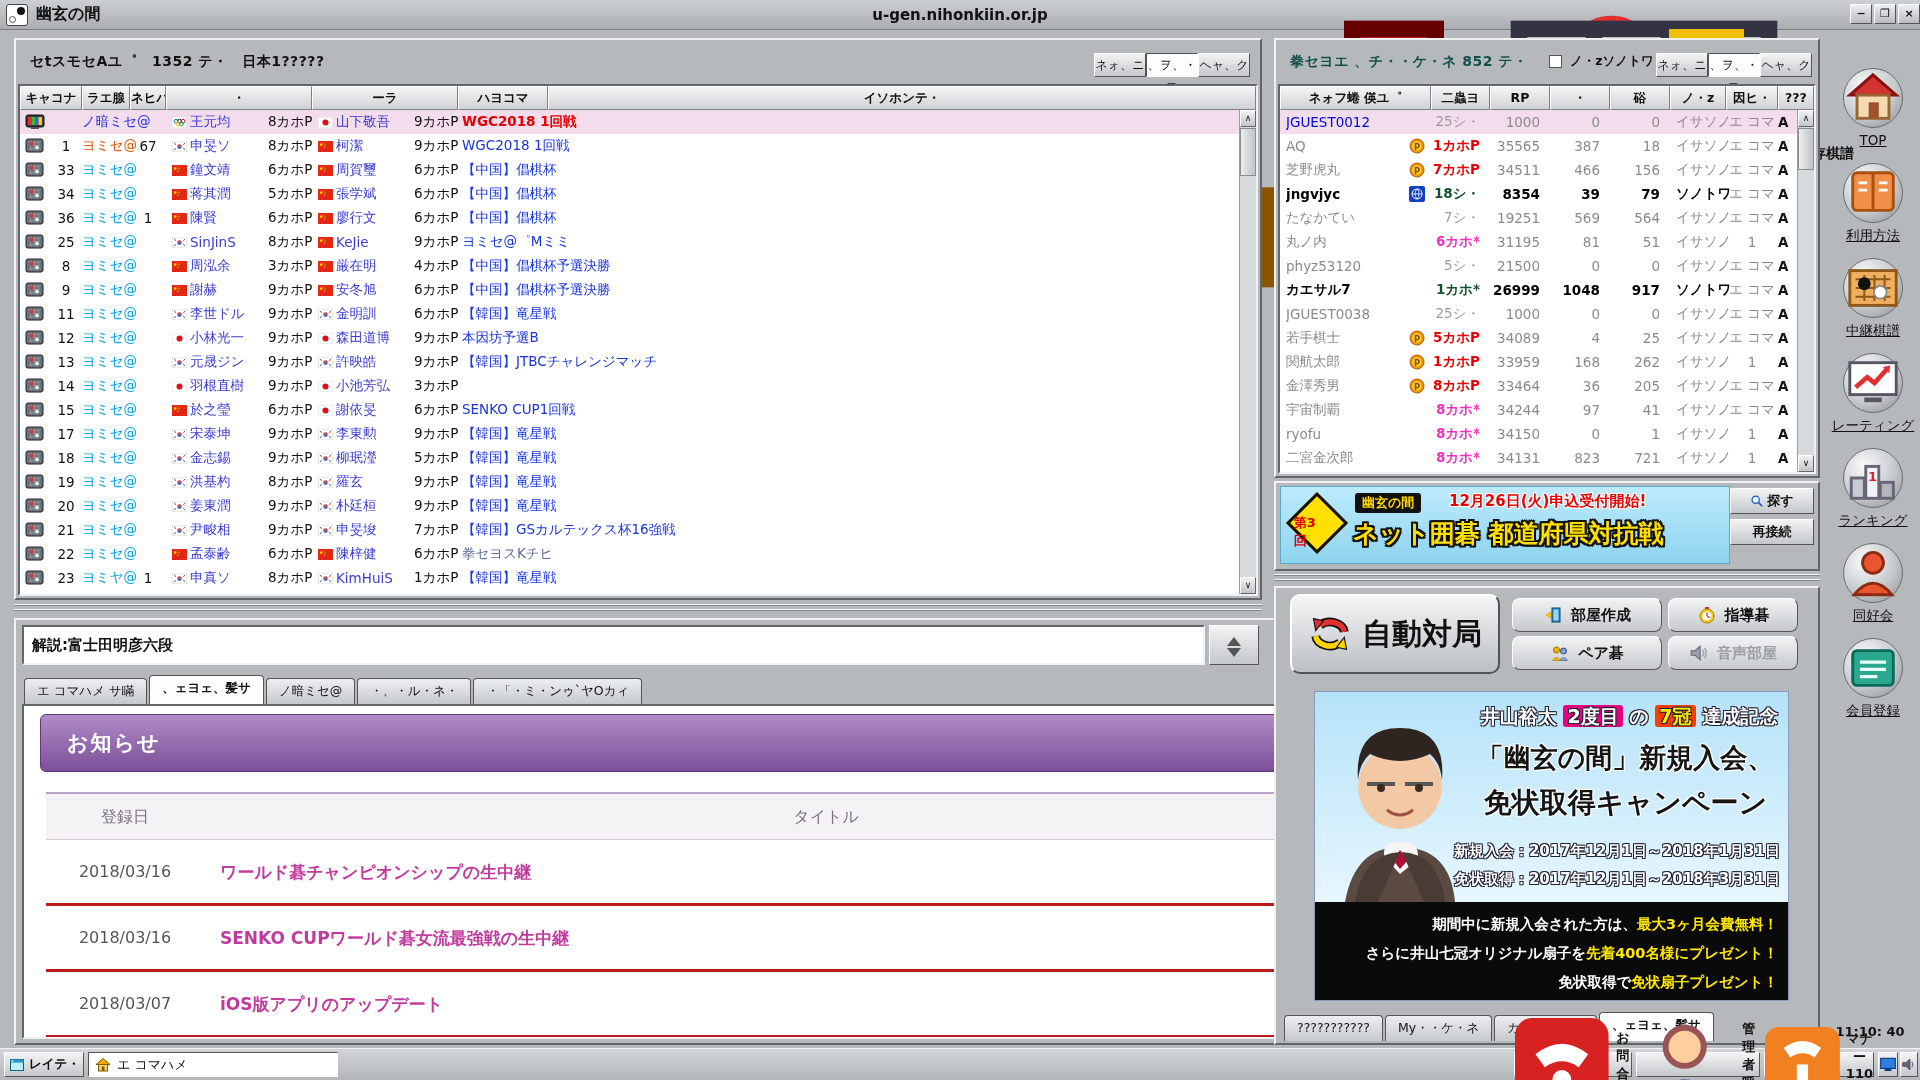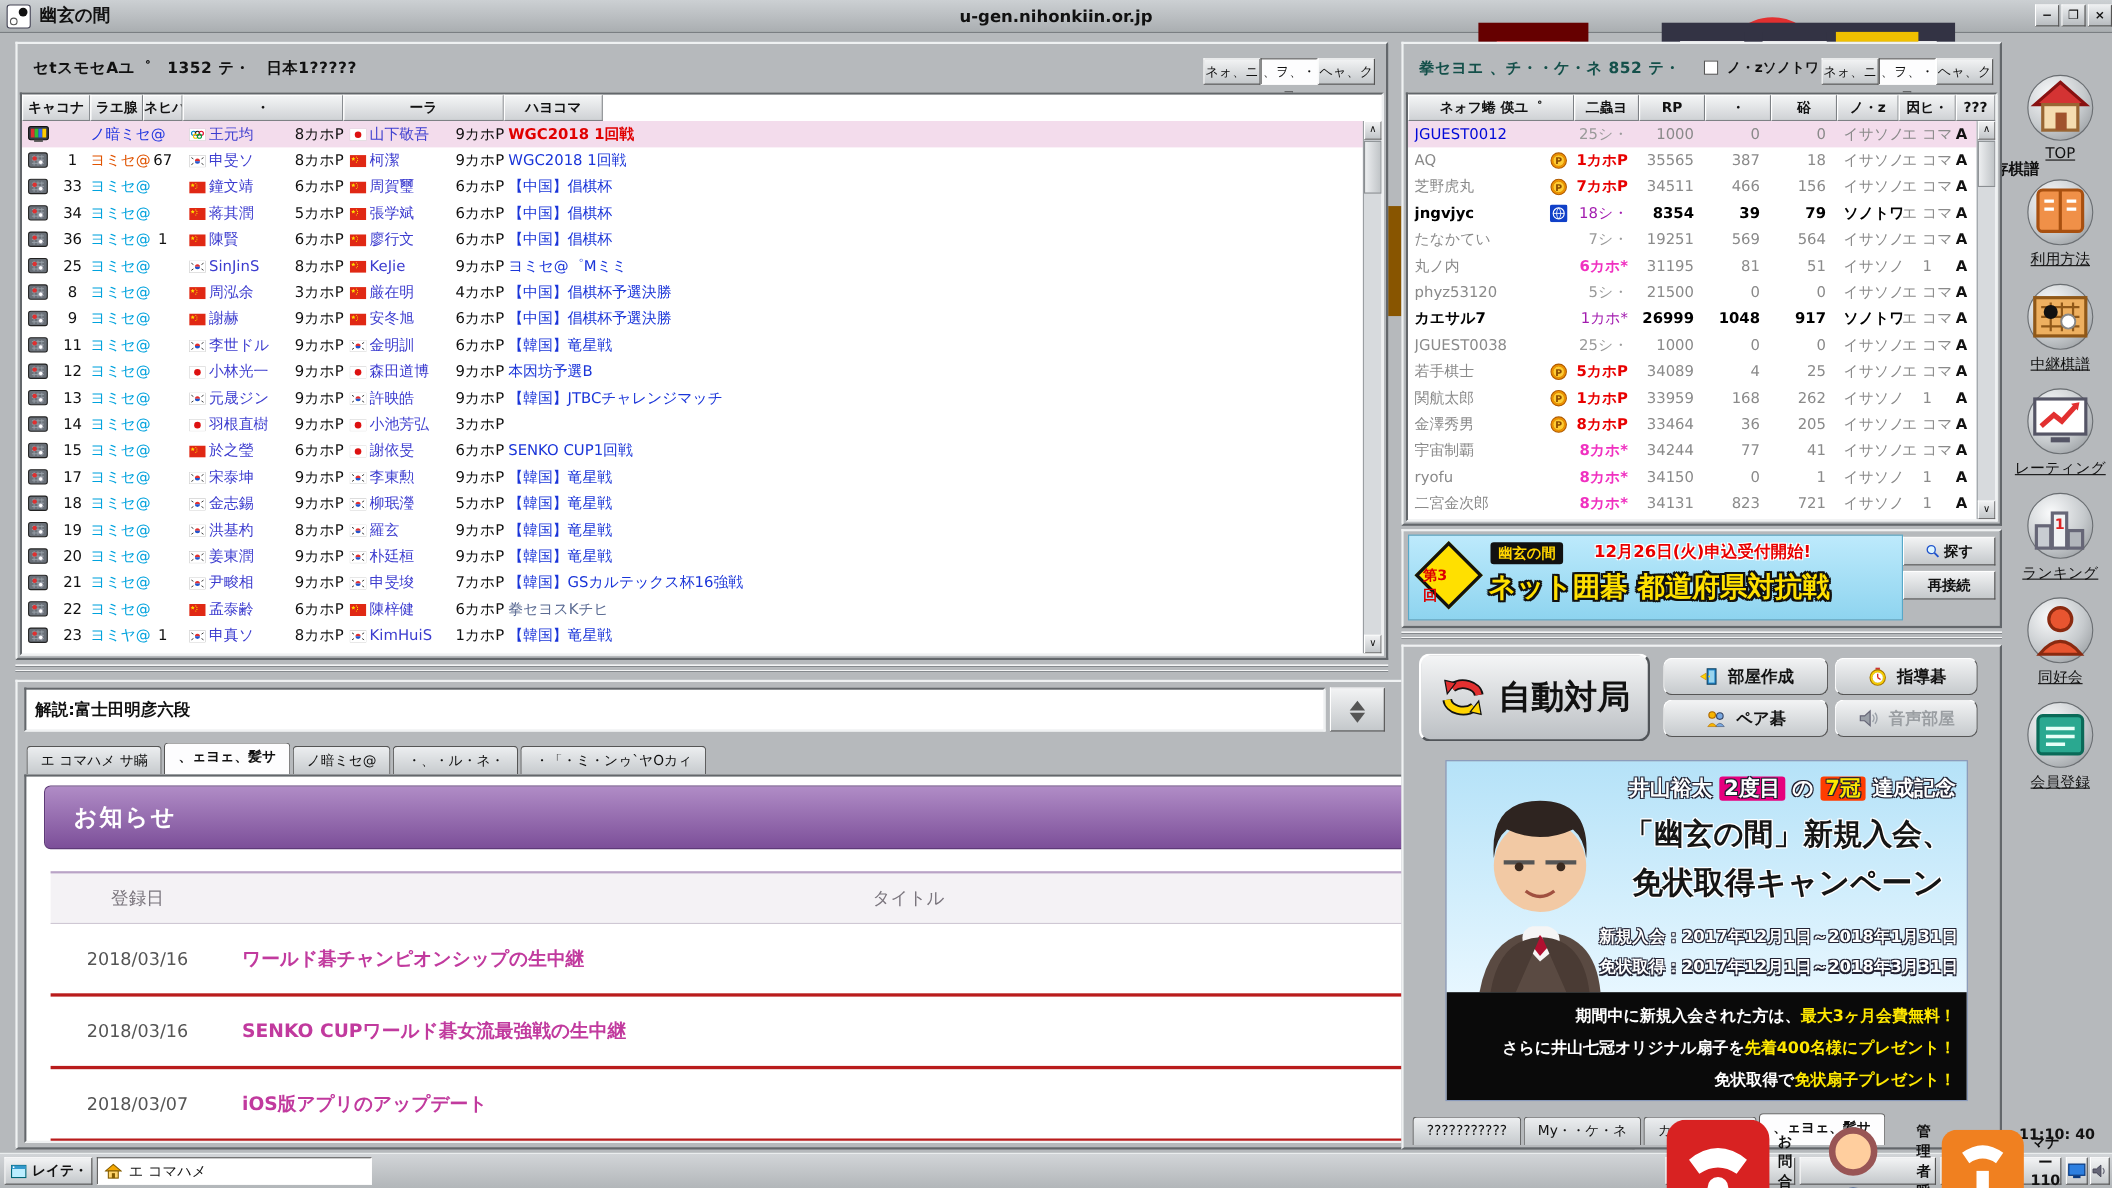--- a/index.html
+++ b/index.html
@@ -57,21 +57,21 @@
   .fflag { width:15px; height:11px; margin-left:6px; }
 
   .urow { display:grid; grid-template-columns:151px 59px 60px 60px 60px 56px 52px 25px;
     height:24px; align-items:center; font-size:13.5px; white-space:nowrap; }
   .urow.sel { background:#f3dcec; }
   .uname { padding-left:6px; display:flex; align-items:center; }
   .uname .nm { flex:1 1 auto; overflow:hidden; }
   .uname .bdg { width:16px; height:16px; margin-right:6px; flex:none; }
   .u-gray { color:#8a8a8a; } .u-blue { color:#0008d8; } .u-bold { color:#000; font-weight:bold; }
   .r-gray { color:#9a9a9a; } .r-red { color:#e80000; font-weight:bold; } .r-mag { color:#f030c0; font-weight:bold; }
-  .r-bold { color:#a21caf; font-weight:normal; }
+  .r-bold { color:#14532d; font-weight:bold; }
   .num { text-align:right; padding-right:10px; }
   .conn { padding-left:6px; } .flg { text-align:center; } .grd { font-weight:bold; }
 
   
   .vscroll { position:absolute; right:0; top:24px; bottom:0; width:17px; background:#d7dadd;
     border-left:1px solid #9a9ea2; }
   .sb-btn { position:absolute; left:0; width:16px; height:17px; background:linear-gradient(#f0f1f2,#c2c6c9);
     border:1px solid; border-color:#fff #666 #666 #fff; font-size:9px; text-align:center; line-height:15px; }
   .sb-thumb { position:absolute; left:0; width:16px; background:linear-gradient(90deg,#eceef0,#c0c4c7);
     border:1px solid #8a8e92; }
@@ -235,20 +235,21 @@
       </div>
   </div>
   <div class="list-wrap">
     <div class="hrow" id="games-cols" style="grid-template-columns:62px 48px 36px 146px 146px 90px 1fr">
         <div class="hcell">キャコナ</div>
         <div class="hcell">ラエ腺</div>
         <div class="hcell">ネヒハ</div>
         <div class="hcell">・</div>
         <div class="hcell">ーラ</div>
         <div class="hcell">ハヨコマ</div>
+        <div class="hcell">イソホンテ・</div>
       </div>
     <div class="rows" id="game-rows">
         <div class="grow sel">
           <span class="ficon">
             <svg viewBox="0 0 20 16" style="width: 100%; height: 100%;">
               <rect x="1" y="1" width="18" height="12" rx="2" fill="#333a44" stroke="#111"></rect>
               <rect x="3" y="3" width="3.5" height="8" fill="#e03030"></rect>
               <rect x="6.5" y="3" width="3.5" height="8" fill="#33bb33"></rect>
               <rect x="10" y="3" width="3.5" height="8" fill="#3366ee"></rect>
               <rect x="13.5" y="3" width="3.5" height="8" fill="#ffcc00"></rect>
@@ -1249,21 +1250,21 @@
           <span class="conn u-gray">イサソノ</span>
           <span class="flg u-gray">エ コマ</span>
           <span class="grd">A</span>
         </div>
         <div class="urow">
           <span class="uname">
             <span class="nm u-gray">宇宙制覇</span>
           </span>
           <span class="num r-mag">8カホ*</span>
           <span class="num u-gray">34244</span>
-          <span class="num u-gray">77</span>
+          <span class="num u-gray">97</span>
           <span class="num u-gray">41</span>
           <span class="conn u-gray">イサソノ</span>
           <span class="flg u-gray">エ コマ</span>
           <span class="grd">A</span>
         </div>
         <div class="urow">
           <span class="uname">
             <span class="nm u-gray">ryofu</span>
           </span>
           <span class="num r-mag">8カホ*</span>

